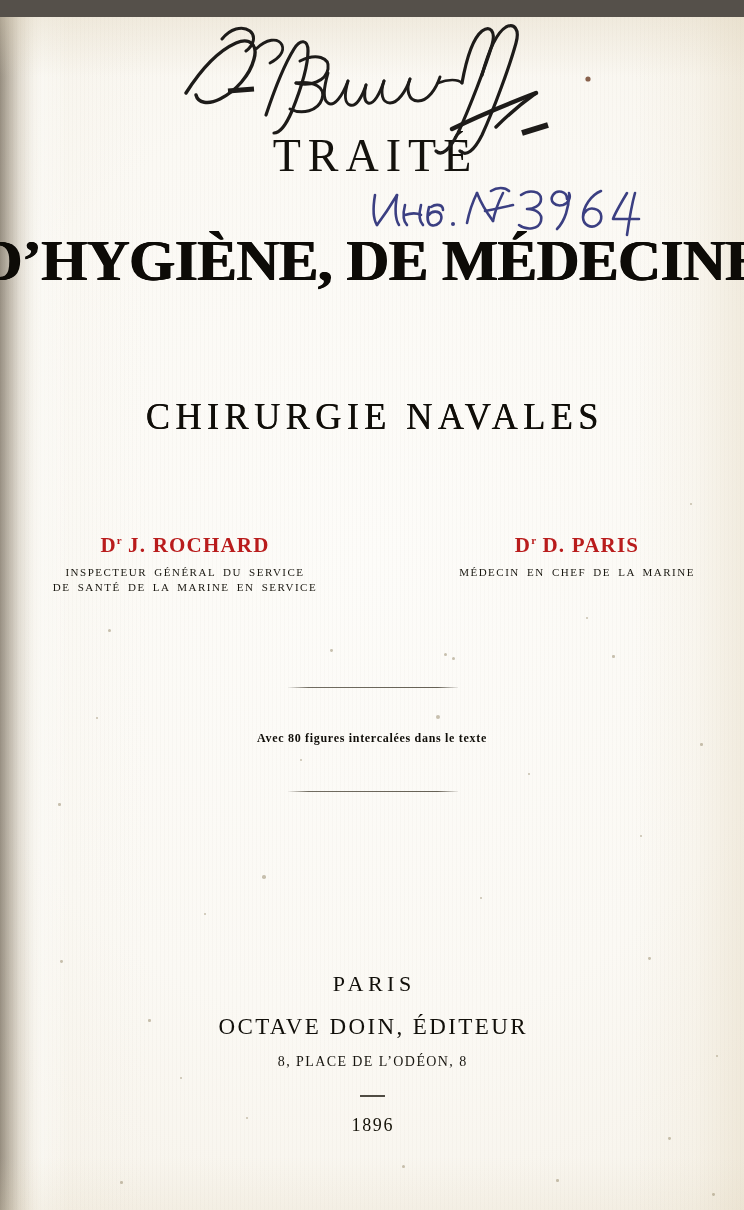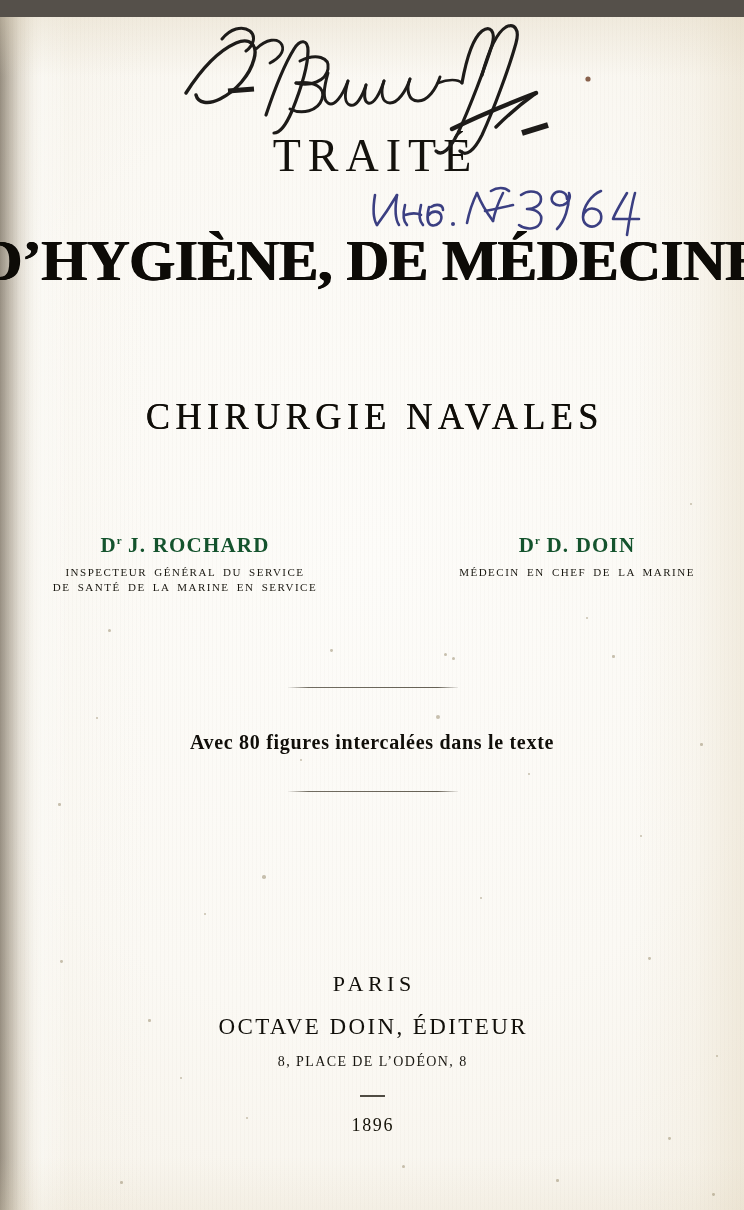--- a/index.html
+++ b/index.html
@@ -160,21 +160,21 @@
     text-align: center;
   }
   .author-col.left  { width: 370px; padding-right: 12px; }
   .author-col.right { width: 374px; padding-left: 8px; }
 
   .author-name {
     font-size: 21px;
     font-weight: 700;
     letter-spacing: 1.2px;
     white-space: nowrap;
-    color: #14532d;
+    color: #b91c1c;
   }
   .author-name .sup {
     font-size: 11px;
     vertical-align: super;
     letter-spacing: 0;
     font-weight: 700;
   }
   .author-role {
     margin-top: 7px;
     font-size: 11px;
@@ -194,21 +194,21 @@
         rgba(60,54,40,0.05) 0%,
         rgba(60,54,40,0.72) 12%,
         rgba(60,54,40,0.78) 88%,
         rgba(60,54,40,0.08) 100%);
   }
   .rule-top    { left: 288px; width: 170px; top: 670px; }
   .rule-bottom { left: 288px; width: 170px; top: 774px; }
 
   .figures-note {
     top: 714px;
-    font-size: 20px;
+    font-size: 12px;
     font-weight: 700;
     letter-spacing: 0.7px;
     color: #100e09;
   }
 
   .imprint-paris {
     top: 954px;
     font-size: 22px;
     letter-spacing: 4.5px;
     text-indent: 4.5px;
@@ -325,21 +325,21 @@
         <span>D</span><span class="sup">r</span><span> J. ROCHARD</span>
       </div>
       <div class="author-role">
         <span class="role-line">INSPECTEUR GÉNÉRAL DU SERVICE</span>
         <span class="role-line">DE SANTÉ DE LA MARINE EN SERVICE</span>
       </div>
     </div>
 
     <div class="author-col right">
       <div class="author-name">
-        <span>D</span><span class="sup">r</span><span> D. DOIN</span>
+        <span>D</span><span class="sup">r</span><span> D. PARIS</span>
       </div>
       <div class="author-role">
         <span class="role-line">MÉDECIN EN CHEF DE LA MARINE</span>
       </div>
     </div>
   </div>
 
   <div class="rule rule-top"></div>
 
   <div class="line figures-note">Avec 80 figures intercalées dans le texte</div>

